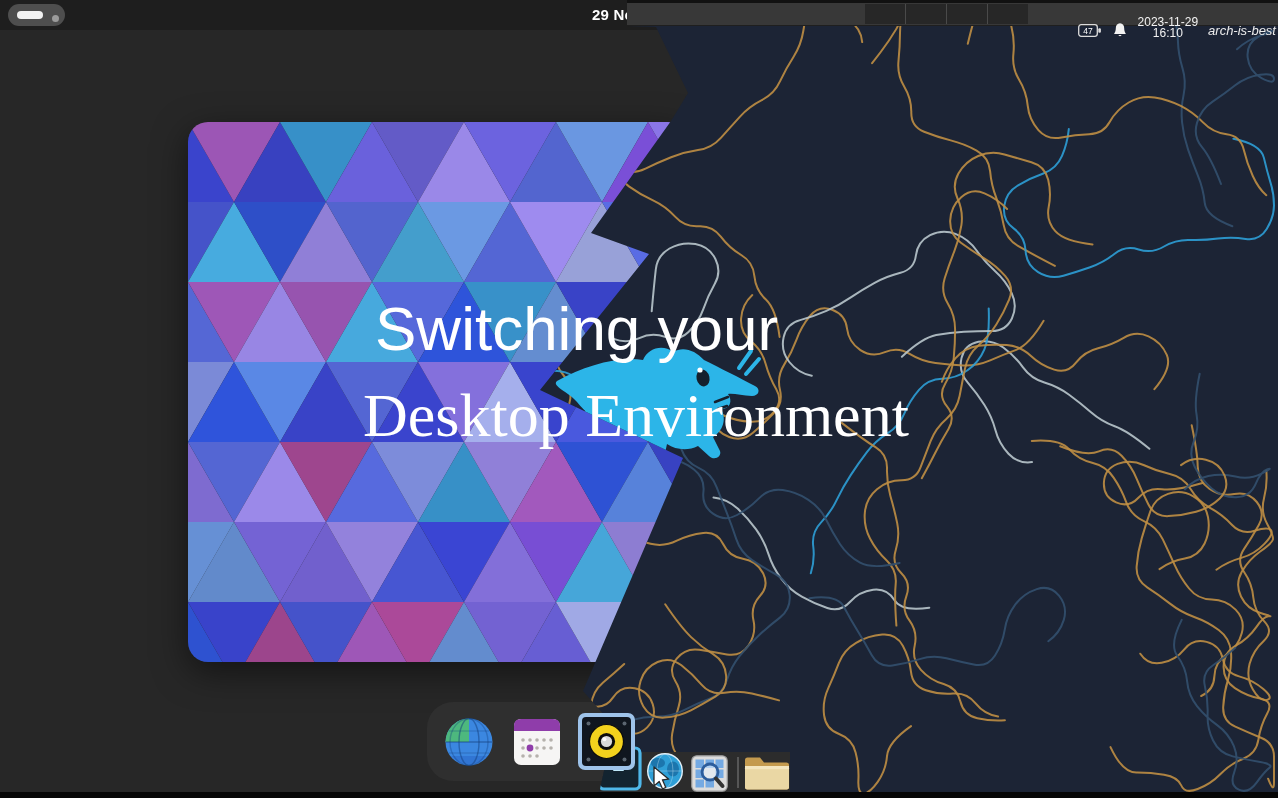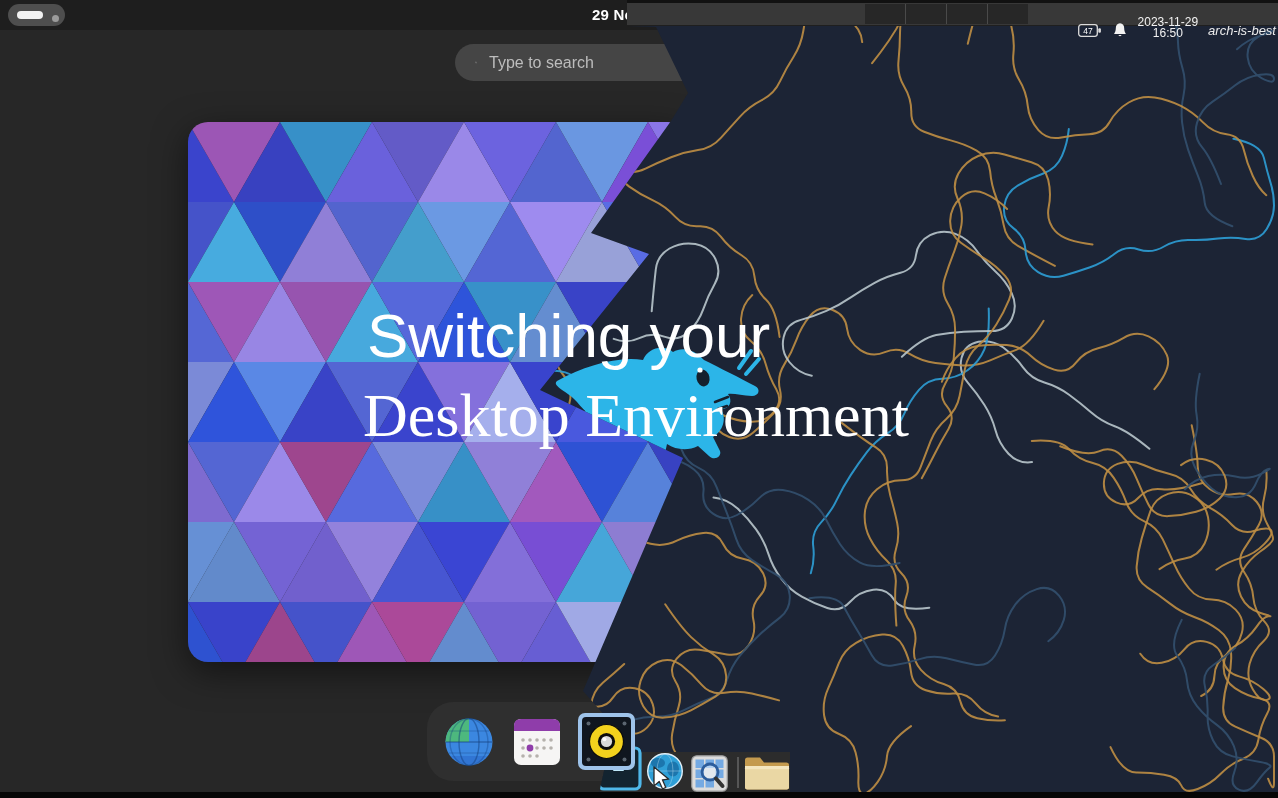--- a/index.html
+++ b/index.html
@@ -33,47 +33,40 @@
   #panel-right{position:absolute;right:0;top:0;height:35px;display:flex;align-items:flex-end;gap:10px;padding-right:2px;}
   #panel-clock{color:#f2f2f2;font-size:12px;line-height:10.5px;text-align:center;cursor:pointer;}
   #hostname{color:#ececec;font-size:13px;white-space:nowrap;font-style:italic;}
   #xfce-bottom-panel{left:600px;top:752px;width:190px;height:41px;background:#2c2c2c;}
   .launcher{position:absolute;cursor:pointer;}
   .panel-sep{position:absolute;left:737px;top:757px;width:2px;height:31px;background:#565656;}
 
   
   #speaker-item{left:578px;top:713px;width:57px;height:57px;z-index:30;cursor:pointer;}
   #hero-title{left:363px;top:0;z-index:40;color:#fff;pointer-events:none;}
-  #hero-line1{position:absolute;left:4px;top:293px;font-size:62px;white-space:nowrap;margin-top:7px;}
+  #hero-line1{position:absolute;left:12px;top:293px;font-size:62px;white-space:nowrap;}
   #hero-line2{position:absolute;left:0;top:380px;font-size:62px;white-space:nowrap;font-family:Liberation Serif, serif;}
   #bezel{left:0;top:792px;width:1278px;height:6px;background:#060606;z-index:50;}
   #mouse-logo{left:545px;top:338px;width:230px;height:140px;}
 </style>
 </head>
 <body>
 
 <div id="stage">
 
   <div id="gnome-layer" class="abs">
 
     <div id="gnome-topbar" class="abs">
       <div id="ws-pill" class="abs">
         <div class="bar"></div>
         <div class="dot"></div>
       </div>
       <div id="gnome-clock" class="abs">29 Nov</div>
     </div>
 
-    <div id="search-pill" class="abs">
-      <svg width="19" height="19" viewBox="0 0 19 19">
-        <circle cx="8" cy="8" r="5.6" fill="none" stroke="#cfcfcf" stroke-width="2"></circle>
-        <line x1="12.2" y1="12.2" x2="17" y2="17" stroke="#cfcfcf" stroke-width="2.4" stroke-linecap="round"></line>
-      </svg>
-      <input id="search-input" placeholder="Type to search" style="">
-    </div>
 
     <div id="wallpaper-card" class="abs">
       <svg viewBox="0 0 500 540" preserveAspectRatio="none" id="mosaic-svg">
           <polygon points="-92,0 0,0 -46,80" fill="#a55ac0" opacity="0.8724448680877686"></polygon>
           <polygon points="-46,80 46,80 0,0" fill="#3b46d6" opacity="0.9443071864545345"></polygon>
           <polygon points="0,0 92,0 46,80" fill="#a55ac0" opacity="0.9257667183876037"></polygon>
           <polygon points="46,80 138,80 92,0" fill="#3b46d6" opacity="0.880290188640356"></polygon>
           <polygon points="92,0 184,0 138,80" fill="#3aa0e0" opacity="0.8707275032997132"></polygon>
           <polygon points="138,80 230,80 184,0" fill="#6c63e0" opacity="0.9851569771766662"></polygon>
           <polygon points="184,0 276,0 230,80" fill="#6c63e0" opacity="0.8678298592567444"></polygon>
@@ -309,21 +302,21 @@
           <rect x="0.7" y="1.7" width="18.6" height="11.6" rx="2.5" fill="none" stroke="#dcdcdc" stroke-width="1.3"></rect>
           <rect x="20.3" y="5.2" width="2.6" height="4.6" rx="1" fill="#dcdcdc"></rect>
           <text x="10" y="11" font-size="8.5" fill="#ffffff" text-anchor="middle">47</text>
         </svg>
         <svg width="16" height="16" viewBox="0 0 16 16" style="cursor:pointer;">
           <path d="M8,1.3 C5.2,1.3 3.8,3.5 3.8,6.2 C3.8,10 2.2,10.9 2.2,11.9 L13.8,11.9 C13.8,10.9 12.2,10 12.2,6.2 C12.2,3.5 10.8,1.3 8,1.3 Z" fill="#f2f2f2"></path>
           <path d="M6.4,13 A1.7,1.7 0 0 0 9.6,13 Z" fill="#f2f2f2"></path>
         </svg>
         <div id="panel-clock">
           <div>2023-11-29</div>
-          <div>16:50</div>
+          <div>16:10</div>
         </div>
         <div id="hostname">arch-is-best</div>
       </div>
     </div>
 
     <div id="xfce-bottom-panel" class="abs"></div>
 
     <div class="launcher abs" style="left:597px;top:746px;">
       <svg width="45" height="45" viewBox="0 0 45 45">
         <rect x="2" y="2" width="41" height="41" rx="5" fill="#132430" stroke="#4fb8ea" stroke-width="3.2"></rect>

